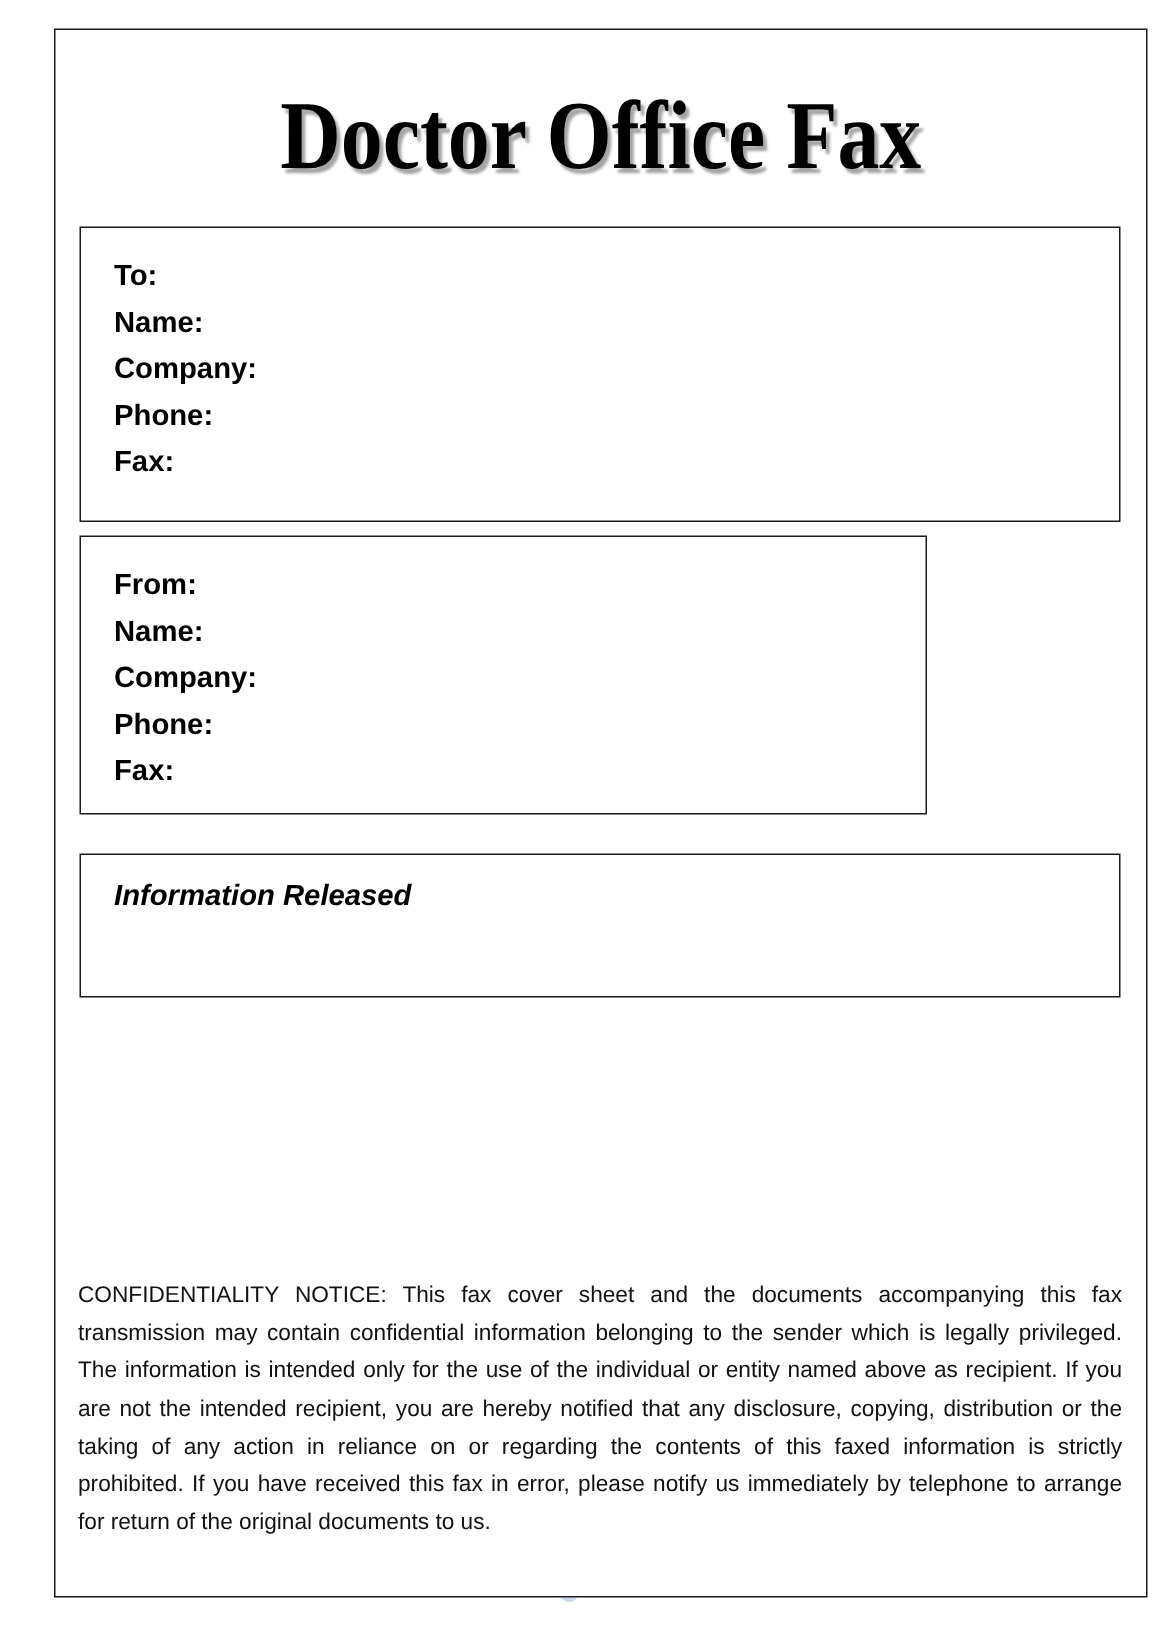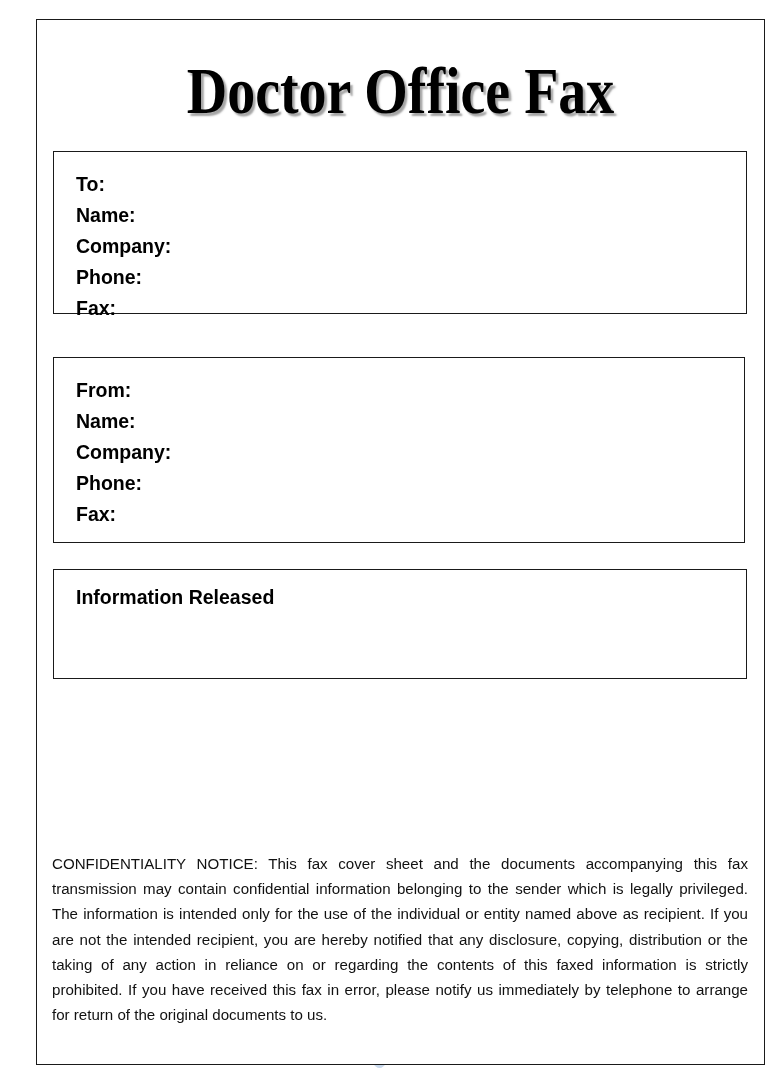--- a/index.html
+++ b/index.html
@@ -84,23 +84,23 @@
     text-shadow: 3px 3px 2px rgba(90,90,90,0.55);
   }
 
   
   .field-box {
     position: absolute;
     border: 1.5px solid #1a1a1a;
     box-sizing: border-box;
     background: transparent;
   }
-  #box-to       { left: 37px; top: 151px; width: 694px; height: 163px; }
-  #box-from     { left: 37px; top: 357px; width: 692px; height: 186px; }
-  #box-info     { left: 37px; top: 569px; width: 694px; height: 110px; }
+  #box-to       { left: 37px; top: 151px; width: 694px; height: 197px; }
+  #box-from     { left: 37px; top: 357px; width: 565px; height: 186px; }
+  #box-info     { left: 37px; top: 569px; width: 694px; height: 96px; font-style: italic; }
   #box-message  { left: 37px; top: 700px; width: 694px; height: 109px; }
 
   .field-lines {
     position: absolute;
     left: 22px;
     top: 17px;
   }
   .field-label {
     font-family: "Liberation Sans", sans-serif;
     font-weight: bold;

